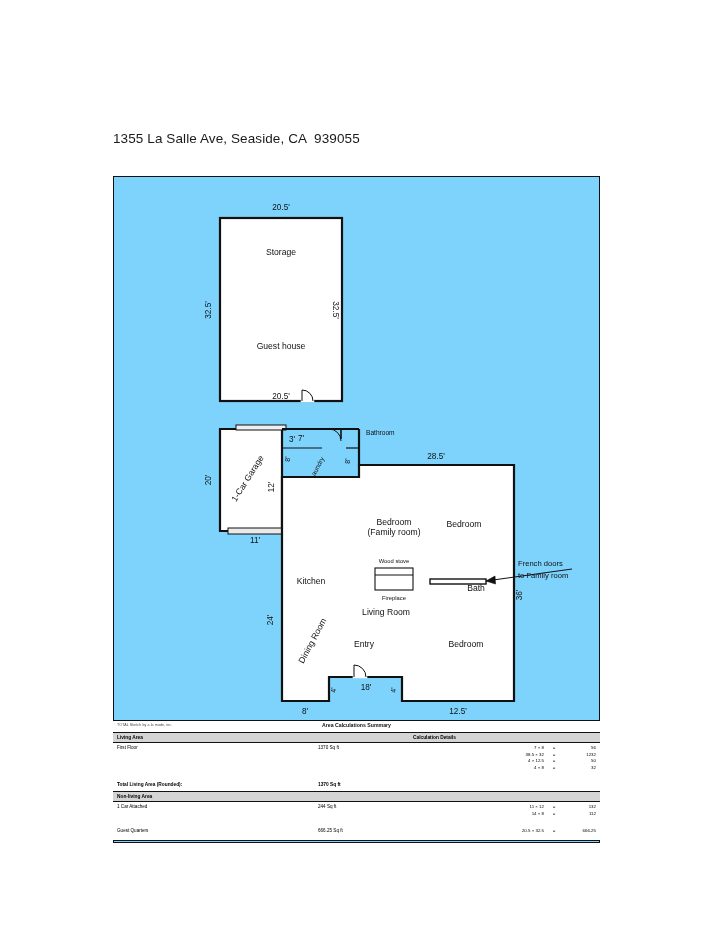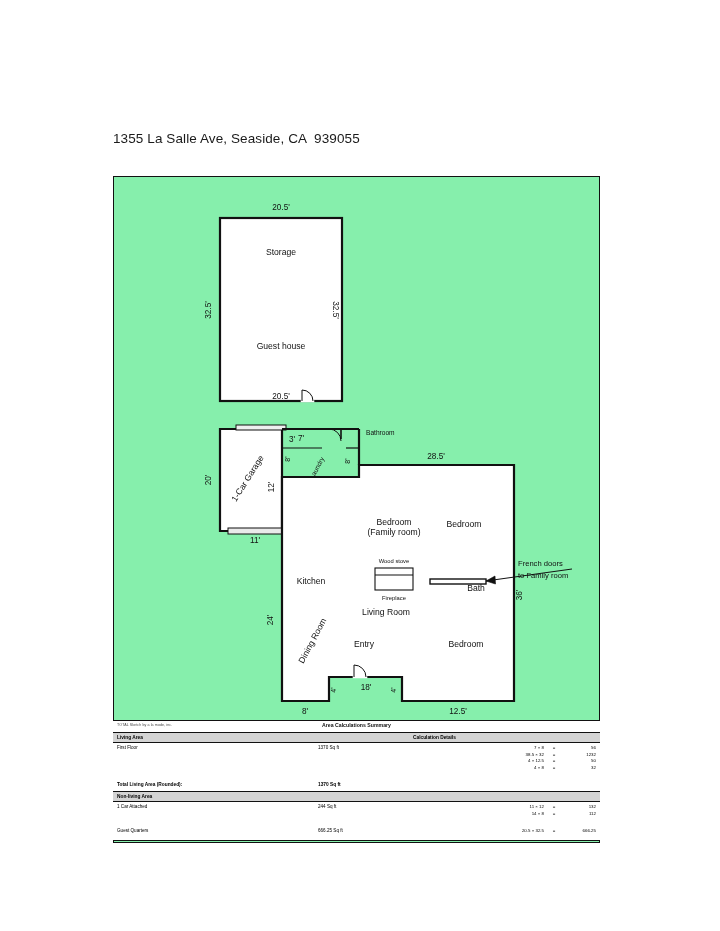--- a/index.html
+++ b/index.html
@@ -5,21 +5,21 @@
   html,body{margin:0;padding:0;background:#ffffff;}
   body{width:720px;height:931px;position:relative;
        font-family:"Liberation Sans","DejaVu Sans",sans-serif;color:#000;
        -webkit-font-smoothing:antialiased;}
   #page{position:absolute;left:0;top:13px;width:664px;height:931px;}
 
   #title{position:absolute;left:113px;top:118px;font-size:13.5px;letter-spacing:.1px;
          color:#1a1a1a;white-space:pre;}
 
   #sheet{position:absolute;left:113px;top:163px;width:487px;height:667px;
-         border:1.6px solid #111;background:#86efac;box-sizing:border-box;}
+         border:1.6px solid #111;background:#7dd3fc;box-sizing:border-box;}
 
   svg.plan{position:absolute;left:0;top:0;width:487px;height:667px;overflow:visible;}
 
   .lbl{font-family:"Liberation Sans","DejaVu Sans",sans-serif;fill:#111;}
   .room{font-size:8.6px;}
   .roomsm{font-size:6.6px;}
   .dim{font-size:8.2px;}
   .dimsm{font-size:7px;}
   .note{font-size:7.6px;}
   .tiny{font-size:5.4px;}

